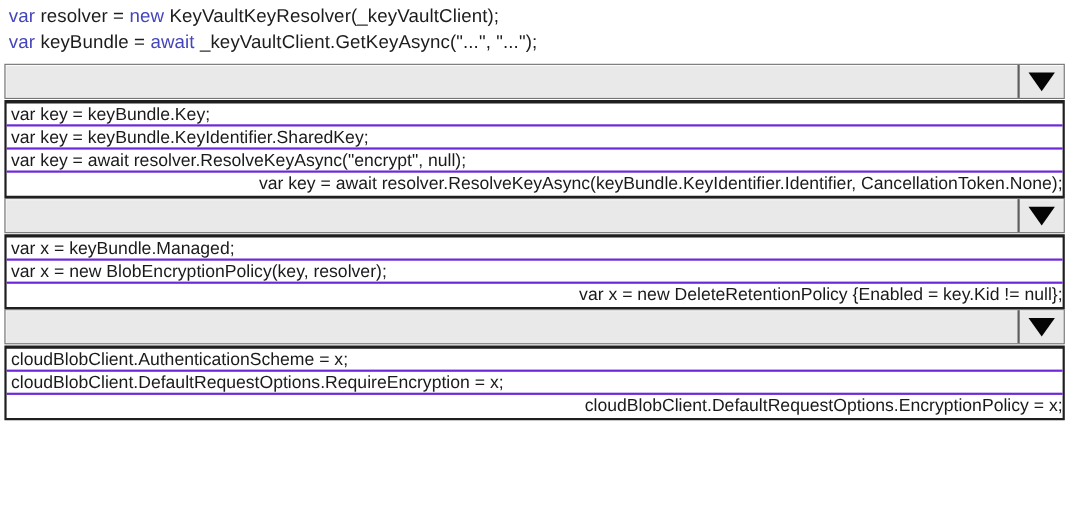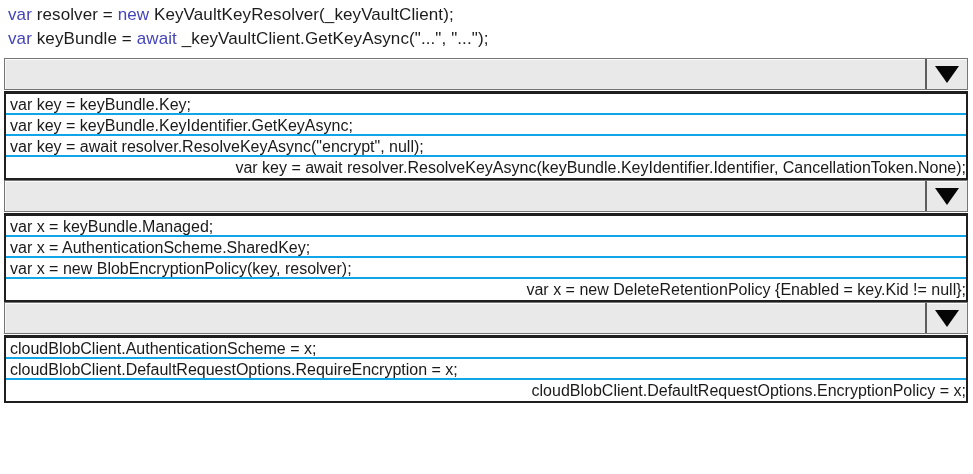--- a/index.html
+++ b/index.html
@@ -61,21 +61,21 @@
 
   
   .options-list {
     margin-top: 1px;
     background: #ffffff;
     border: 2px solid #1f1f1f;
     border-top-width: 3px;
   }
   .option-row {
     height: 21px;
-    border-bottom: 2px solid #0ea5e9;
+    border-bottom: 2px solid #6d28d9;
     font-size: 16px;
     line-height: 21px;
     padding-left: 4px;
     color: #1a1a1a;
     white-space: pre;
     overflow: hidden;
     cursor: pointer;
   }
   .option-row:last-child { border-bottom: none; text-align: right; }
 </style>
@@ -91,36 +91,35 @@
 
   <div class="section section-1">
     <div class="dropdown">
       <div class="dropdown-value"></div>
       <div class="dropdown-button">
         <span class="arrow-down"></span>
       </div>
     </div>
     <div class="options-list">
       <div class="option-row">var key = keyBundle.Key;</div>
-      <div class="option-row">var key = keyBundle.KeyIdentifier.GetKeyAsync;</div>
+      <div class="option-row">var key = keyBundle.KeyIdentifier.SharedKey;</div>
       <div class="option-row">var key = await resolver.ResolveKeyAsync("encrypt", null);</div>
       <div class="option-row">var key = await resolver.ResolveKeyAsync(keyBundle.KeyIdentifier.Identifier, CancellationToken.None);</div>
     </div>
   </div>
 
   <div class="section section-2">
     <div class="dropdown">
       <div class="dropdown-value"></div>
       <div class="dropdown-button">
         <span class="arrow-down"></span>
       </div>
     </div>
     <div class="options-list">
       <div class="option-row">var x = keyBundle.Managed;</div>
-      <div class="option-row">var x = AuthenticationScheme.SharedKey;</div>
       <div class="option-row">var x = new BlobEncryptionPolicy(key, resolver);</div>
       <div class="option-row">var x = new DeleteRetentionPolicy {Enabled = key.Kid != null};</div>
     </div>
   </div>
 
   <div class="section section-3">
     <div class="dropdown">
       <div class="dropdown-value"></div>
       <div class="dropdown-button">
         <span class="arrow-down"></span>

